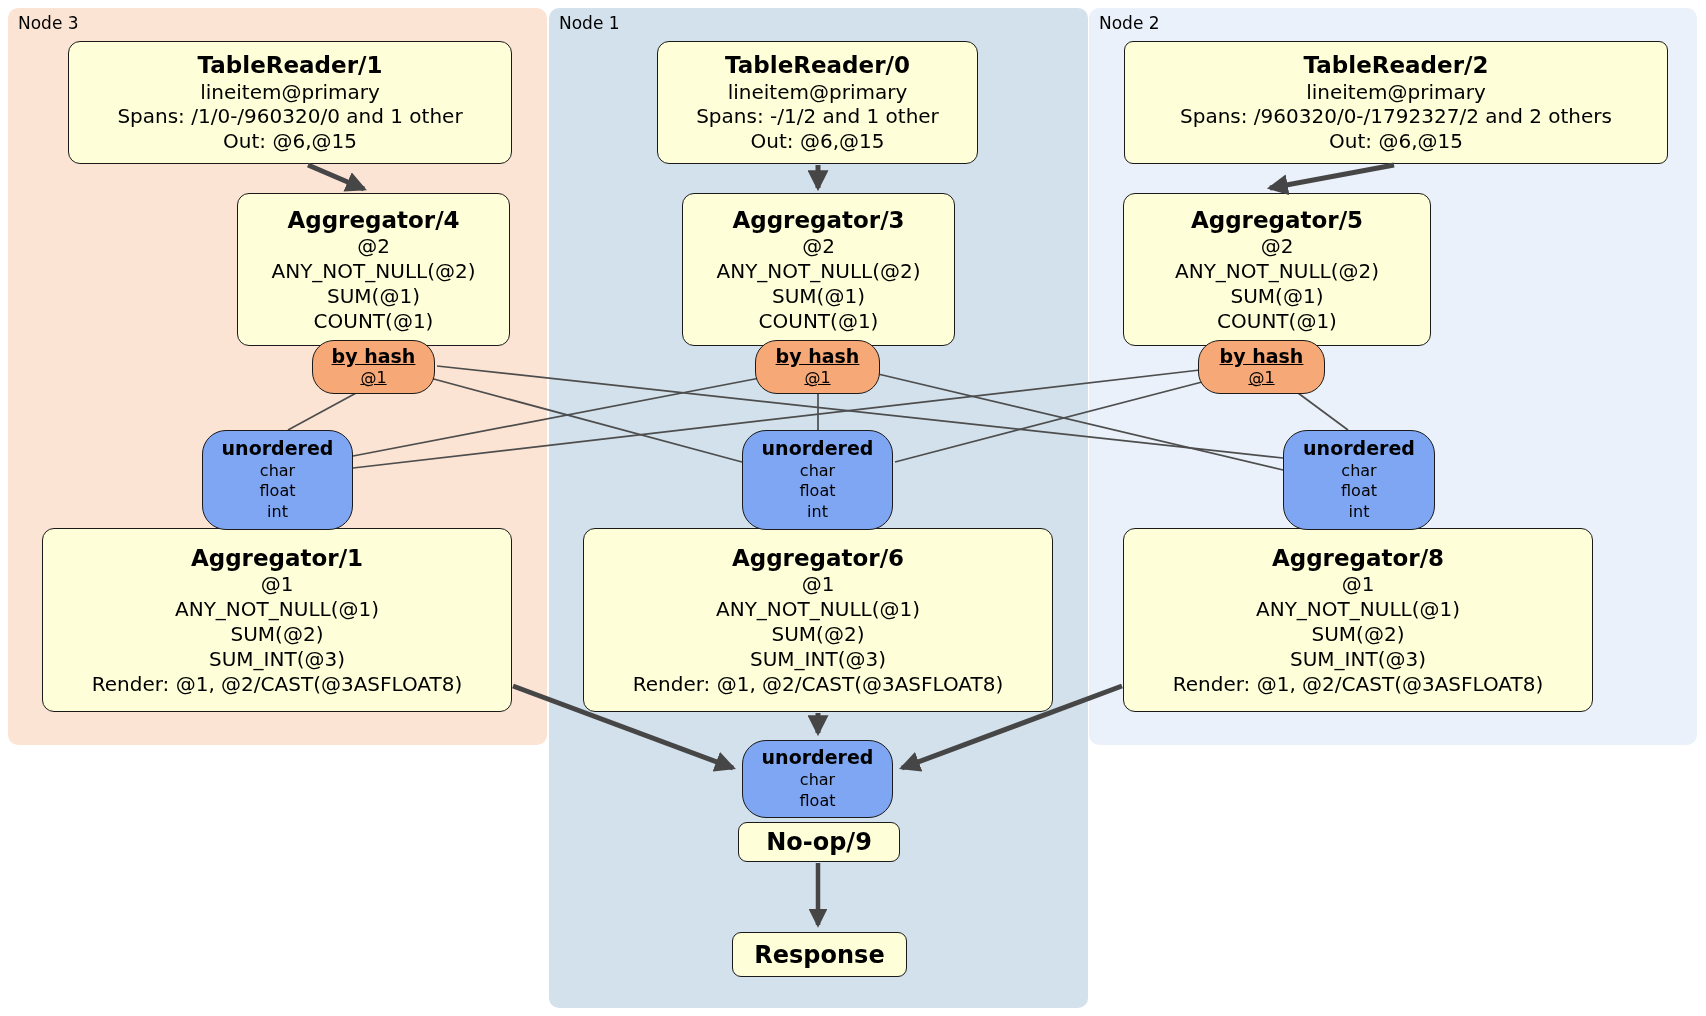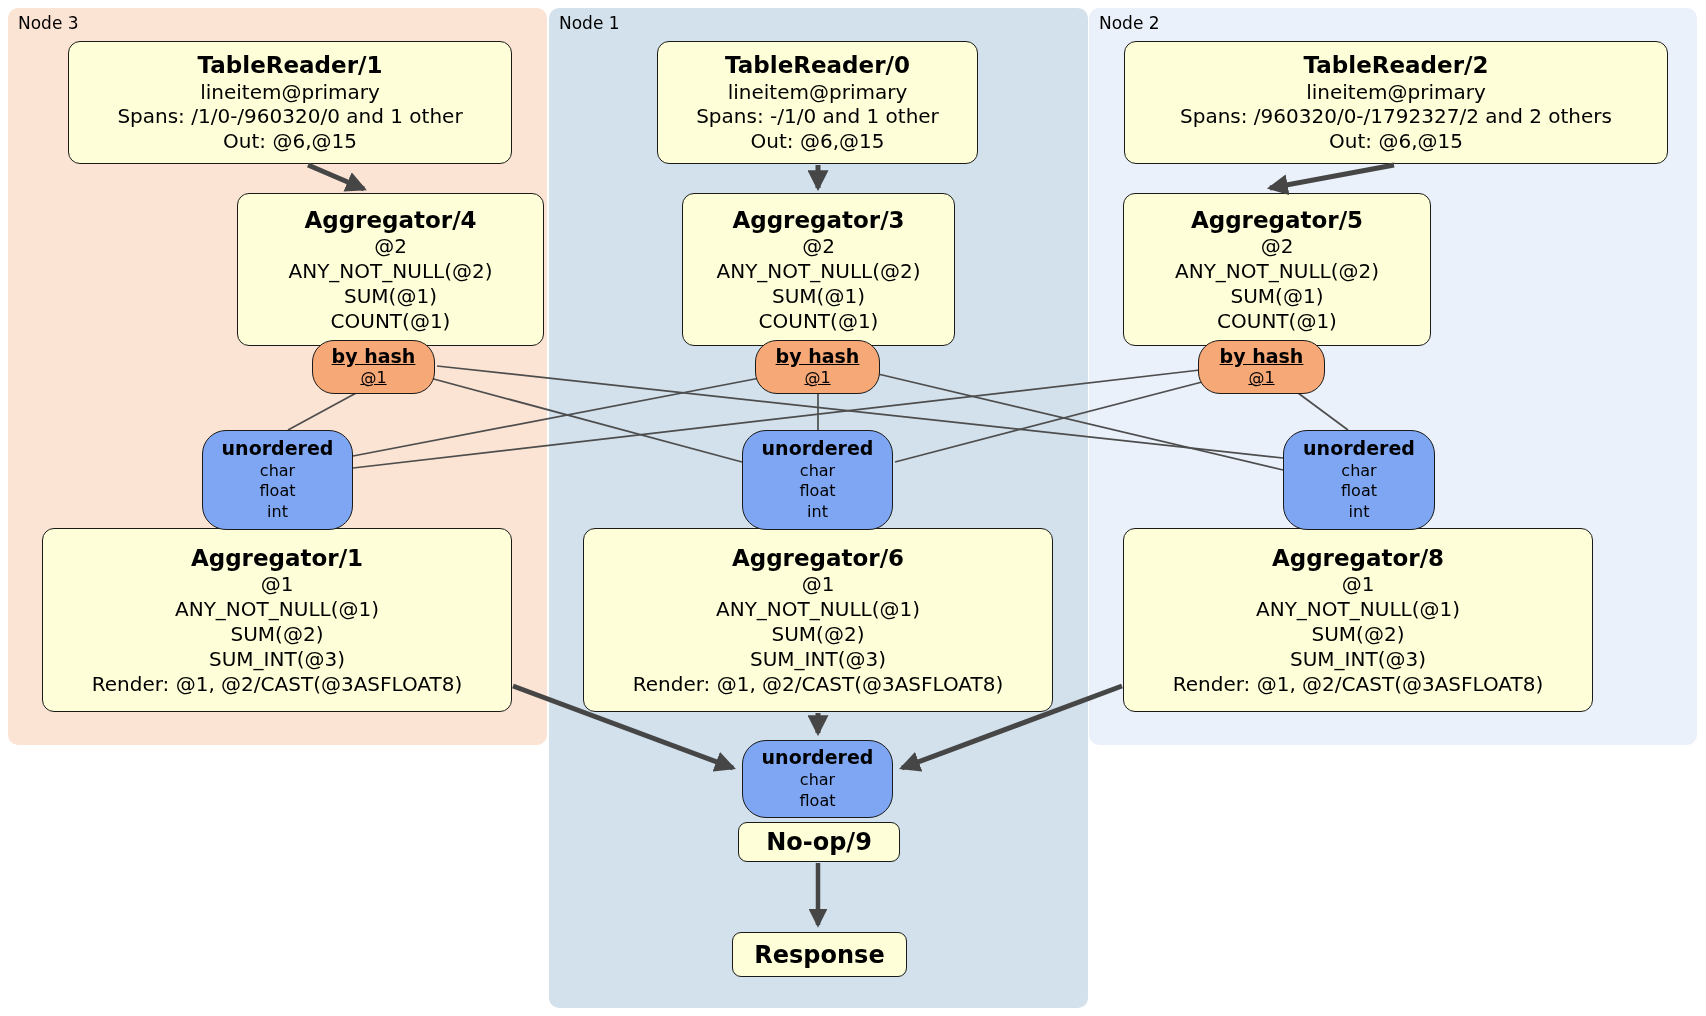--- a/index.html
+++ b/index.html
@@ -71,31 +71,31 @@
 
   <div class="nodebox" style="left:68px;top:41px;width:444px;height:123px;">
     <div class="ntitle">TableReader/1</div>
     <div class="nline">lineitem@primary</div>
     <div class="nline">Spans: /1/0-/960320/0 and 1 other</div>
     <div class="nline">Out: @6,@15</div>
   </div>
   <div class="nodebox" style="left:657px;top:41px;width:321px;height:123px;align-items:center;">
     <div class="ntitle">TableReader/0</div>
     <div class="nline">lineitem@primary</div>
-    <div class="nline">Spans: -/1/0 and 1 other</div>
+    <div class="nline">Spans: -/1/2 and 1 other</div>
     <div class="nline">Out: @6,@15</div>
   </div>
-  <div class="nodebox" style="left:1124px;top:41px;width:544px;height:123px;">
+  <div class="nodebox" style="left:1124px;top:41px;width:544px;height:123px;border-radius:9px;">
     <div class="ntitle">TableReader/2</div>
     <div class="nline">lineitem@primary</div>
     <div class="nline">Spans: /960320/0-/1792327/2 and 2 others</div>
     <div class="nline">Out: @6,@15</div>
   </div>
 
-  <div class="nodebox" style="left:237px;top:193px;width:307px;height:153px;">
+  <div class="nodebox" style="left:237px;top:193px;width:273px;height:153px;">
     <div class="ntitle">Aggregator/4</div>
     <div class="nline">@2</div>
     <div class="nline">ANY_NOT_NULL(@2)</div>
     <div class="nline">SUM(@1)</div>
     <div class="nline">COUNT(@1)</div>
   </div>
   <div class="nodebox" style="left:682px;top:193px;width:273px;height:153px;">
     <div class="ntitle">Aggregator/3</div>
     <div class="nline">@2</div>
     <div class="nline">ANY_NOT_NULL(@2)</div>

